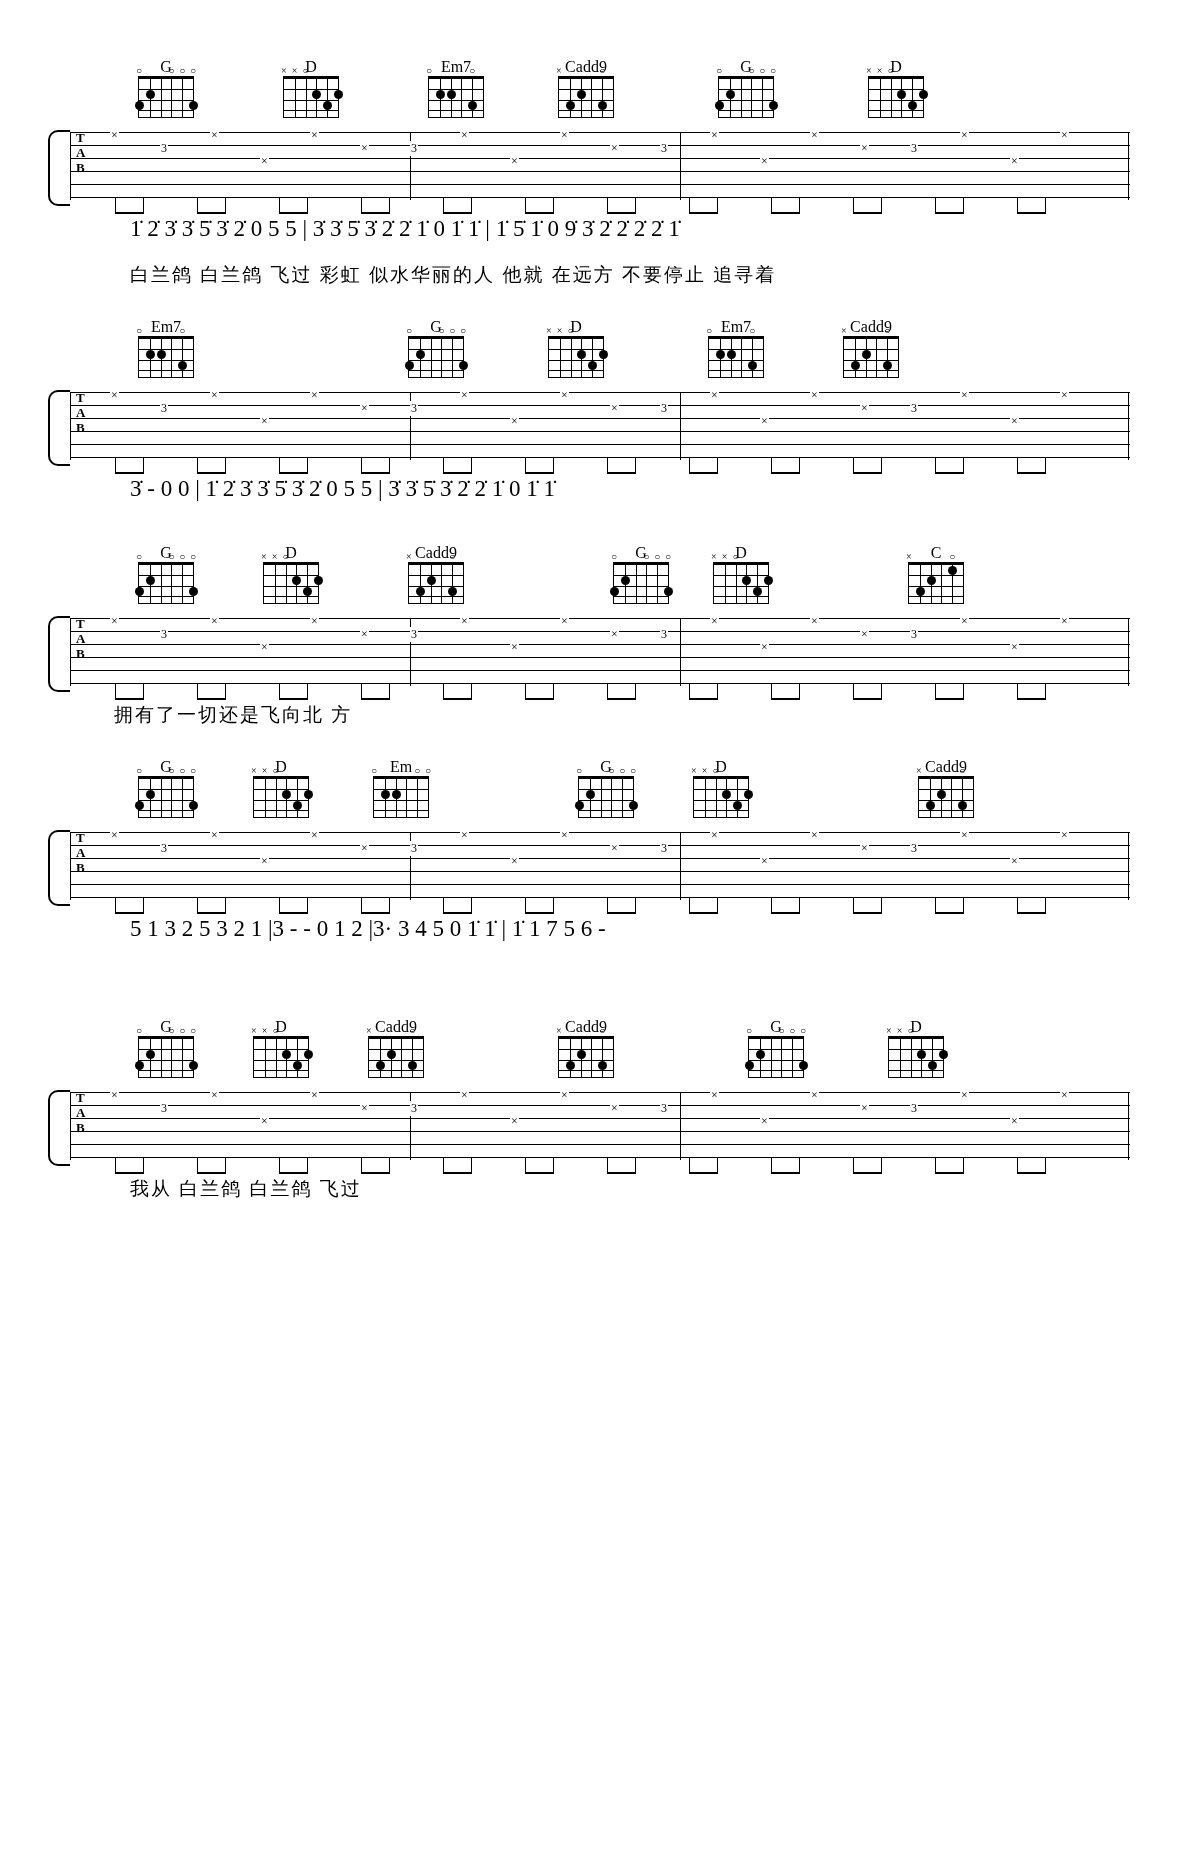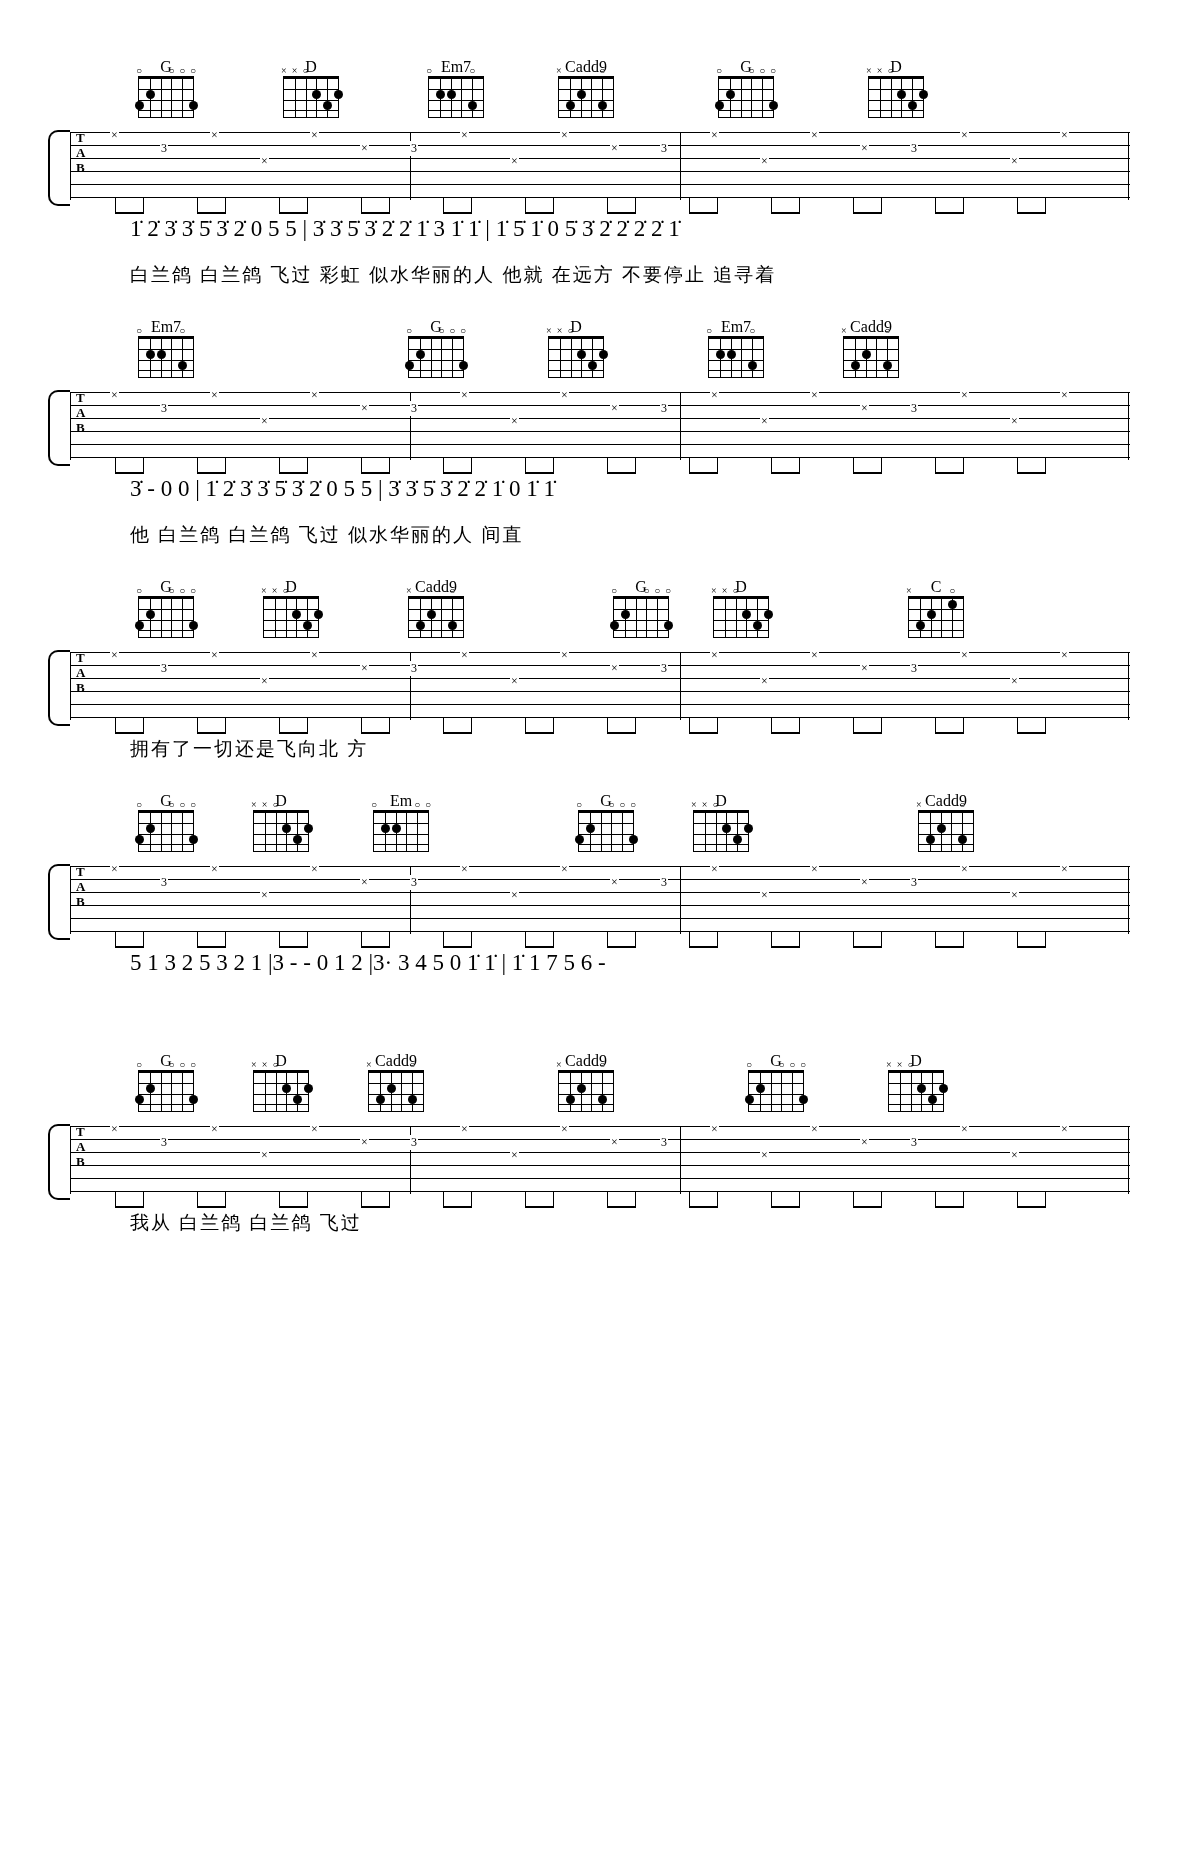--- a/index.html
+++ b/index.html
@@ -220,21 +220,21 @@
           <div class="stem" style="left: 811px; top: 70px; height: 16px;"></div>
           <div class="beam" style="left: 783px; width: 29px; top: 84px;"></div>
           <div class="stem" style="left: 865px; top: 70px; height: 16px;"></div>
           <div class="stem" style="left: 893px; top: 70px; height: 16px;"></div>
           <div class="beam" style="left: 865px; width: 29px; top: 84px;"></div>
           <div class="stem" style="left: 947px; top: 70px; height: 16px;"></div>
           <div class="stem" style="left: 975px; top: 70px; height: 16px;"></div>
           <div class="beam" style="left: 947px; width: 29px; top: 84px;"></div>
         </div>
         <div class="jianpu">
-          <div class="jp" style="left: 60px;">1̇ 2̇ 3̇ 3̇ 5̇ 3̇ 2̇   0 5 5 | 3̇ 3̇ 5̇ 3̇ 2̇ 2̇ 1̇ 3 1̇ 1̇ | 1̇ 5̇ 1̇ 0 5̇ 3̇ 2̇ 2̇ 2̇ 2̇ 1̇</div>
+          <div class="jp" style="left: 60px;">1̇ 2̇ 3̇ 3̇ 5̇ 3̇ 2̇   0 5 5 | 3̇ 3̇ 5̇ 3̇ 2̇ 2̇ 1̇ 0 1̇ 1̇ | 1̇ 5̇ 1̇ 0 9̇ 3̇ 2̇ 2̇ 2̇ 2̇ 1̇</div>
         </div>
         <div class="lyrics">
           <div class="ly" style="left: 60px;">白兰鸽  白兰鸽   飞过 彩虹 似水华丽的人  他就  在远方  不要停止 追寻着</div>
         </div>
       </div>
       <div class="system" style="margin-top: 22px;">
         <div class="chords">
           <div class="chord" style="left: 60px;">
             <div class="cname">Em7</div>
             <div class="grid">
@@ -392,23 +392,20 @@
           <div class="stem" style="left: 865px; top: 70px; height: 16px;"></div>
           <div class="stem" style="left: 893px; top: 70px; height: 16px;"></div>
           <div class="beam" style="left: 865px; width: 29px; top: 84px;"></div>
           <div class="stem" style="left: 947px; top: 70px; height: 16px;"></div>
           <div class="stem" style="left: 975px; top: 70px; height: 16px;"></div>
           <div class="beam" style="left: 947px; width: 29px; top: 84px;"></div>
         </div>
         <div class="jianpu">
           <div class="jp" style="left: 60px;">3̇ - 0 0 | 1̇ 2̇ 3̇ 3̇ 5̇ 3̇ 2̇   0 5 5 | 3̇ 3̇ 5̇ 3̇ 2̇ 2̇ 1̇ 0 1̇ 1̇</div>
         </div>
-        <div class="lyrics">
-          <div class="ly" style="left: 60px;">他          白兰鸽  白兰鸽    飞过 似水华丽的人   间直</div>
-        </div>
       </div>
       <div class="system" style="margin-top: 22px;">
         <div class="chords">
           <div class="chord" style="left: 60px;">
             <div class="cname">G</div>
             <div class="grid">
               <div class="v" style="left: 10.8px;"></div>
               <div class="v" style="left: 21.6px;"></div>
               <div class="v" style="left: 32.4px;"></div>
               <div class="v" style="left: 43.2px;"></div>
@@ -580,21 +577,21 @@
           <div class="stem" style="left: 811px; top: 70px; height: 16px;"></div>
           <div class="beam" style="left: 783px; width: 29px; top: 84px;"></div>
           <div class="stem" style="left: 865px; top: 70px; height: 16px;"></div>
           <div class="stem" style="left: 893px; top: 70px; height: 16px;"></div>
           <div class="beam" style="left: 865px; width: 29px; top: 84px;"></div>
           <div class="stem" style="left: 947px; top: 70px; height: 16px;"></div>
           <div class="stem" style="left: 975px; top: 70px; height: 16px;"></div>
           <div class="beam" style="left: 947px; width: 29px; top: 84px;"></div>
         </div>
         <div class="lyrics">
-          <div class="ly" style="left: 60px;">拥有了一切还是飞向北  方</div>
+          <div class="ly" style="left: 44px;">拥有了一切还是飞向北  方</div>
         </div>
       </div>
       <div class="system" style="margin-top: 22px;">
         <div class="chords">
           <div class="chord" style="left: 60px;">
             <div class="cname">G</div>
             <div class="grid">
               <div class="v" style="left: 10.8px;"></div>
               <div class="v" style="left: 21.6px;"></div>
               <div class="v" style="left: 32.4px;"></div>

